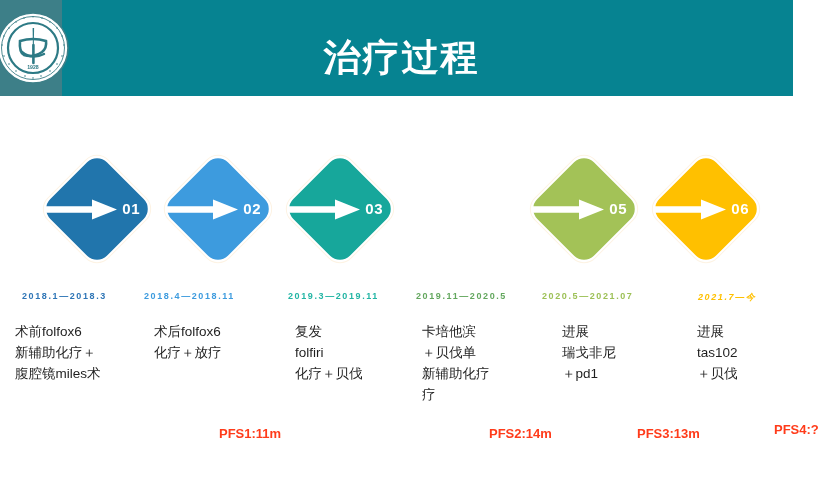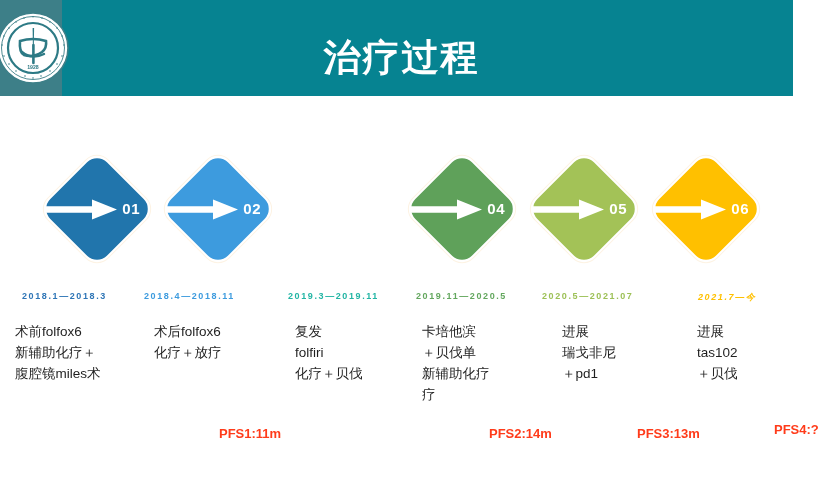--- a/index.html
+++ b/index.html
@@ -225,28 +225,28 @@
     <div class="step" style="left: 146px;">
       <div class="diamond-halo"></div>
       <div class="diamond-shape" style="background: rgb(61, 155, 222);"></div>
       <div class="diamond-inner">
         <div class="arrow-icon"><svg viewBox="0 0 72 21" width="72" height="21">
             <path d="M0 7.2 H46 V0.6 L71 10.5 L46 20.4 V13.8 H0 Z" fill="#ffffff"></path>
           </svg></div>
         <div class="step-number">02</div>
       </div>
     </div>
-    <div class="step" style="left: 390px;">
-      <div class="diamond-halo"></div>
-      <div class="diamond-shape" style="background: rgb(95, 161, 90);"></div>
-      <div class="diamond-inner">
-        <div class="arrow-icon"><svg viewBox="0 0 72 21" width="72" height="21">
-            <path d="M0 7.2 H46 V0.6 L71 10.5 L46 20.4 V13.8 H0 Z" fill="#ffffff"></path>
-          </svg></div>
-        <div class="step-number">04</div>
+    <div class="step" style="left: 268px;">
+      <div class="diamond-halo"></div>
+      <div class="diamond-shape" style="background: rgb(23, 167, 155);"></div>
+      <div class="diamond-inner">
+        <div class="arrow-icon"><svg viewBox="0 0 72 21" width="72" height="21">
+            <path d="M0 7.2 H46 V0.6 L71 10.5 L46 20.4 V13.8 H0 Z" fill="#ffffff"></path>
+          </svg></div>
+        <div class="step-number">03</div>
       </div>
     </div>
     <div class="step" style="left: 512px;">
       <div class="diamond-halo"></div>
       <div class="diamond-shape" style="background: rgb(163, 194, 87);"></div>
       <div class="diamond-inner">
         <div class="arrow-icon"><svg viewBox="0 0 72 21" width="72" height="21">
             <path d="M0 7.2 H46 V0.6 L71 10.5 L46 20.4 V13.8 H0 Z" fill="#ffffff"></path>
           </svg></div>
         <div class="step-number">05</div>

